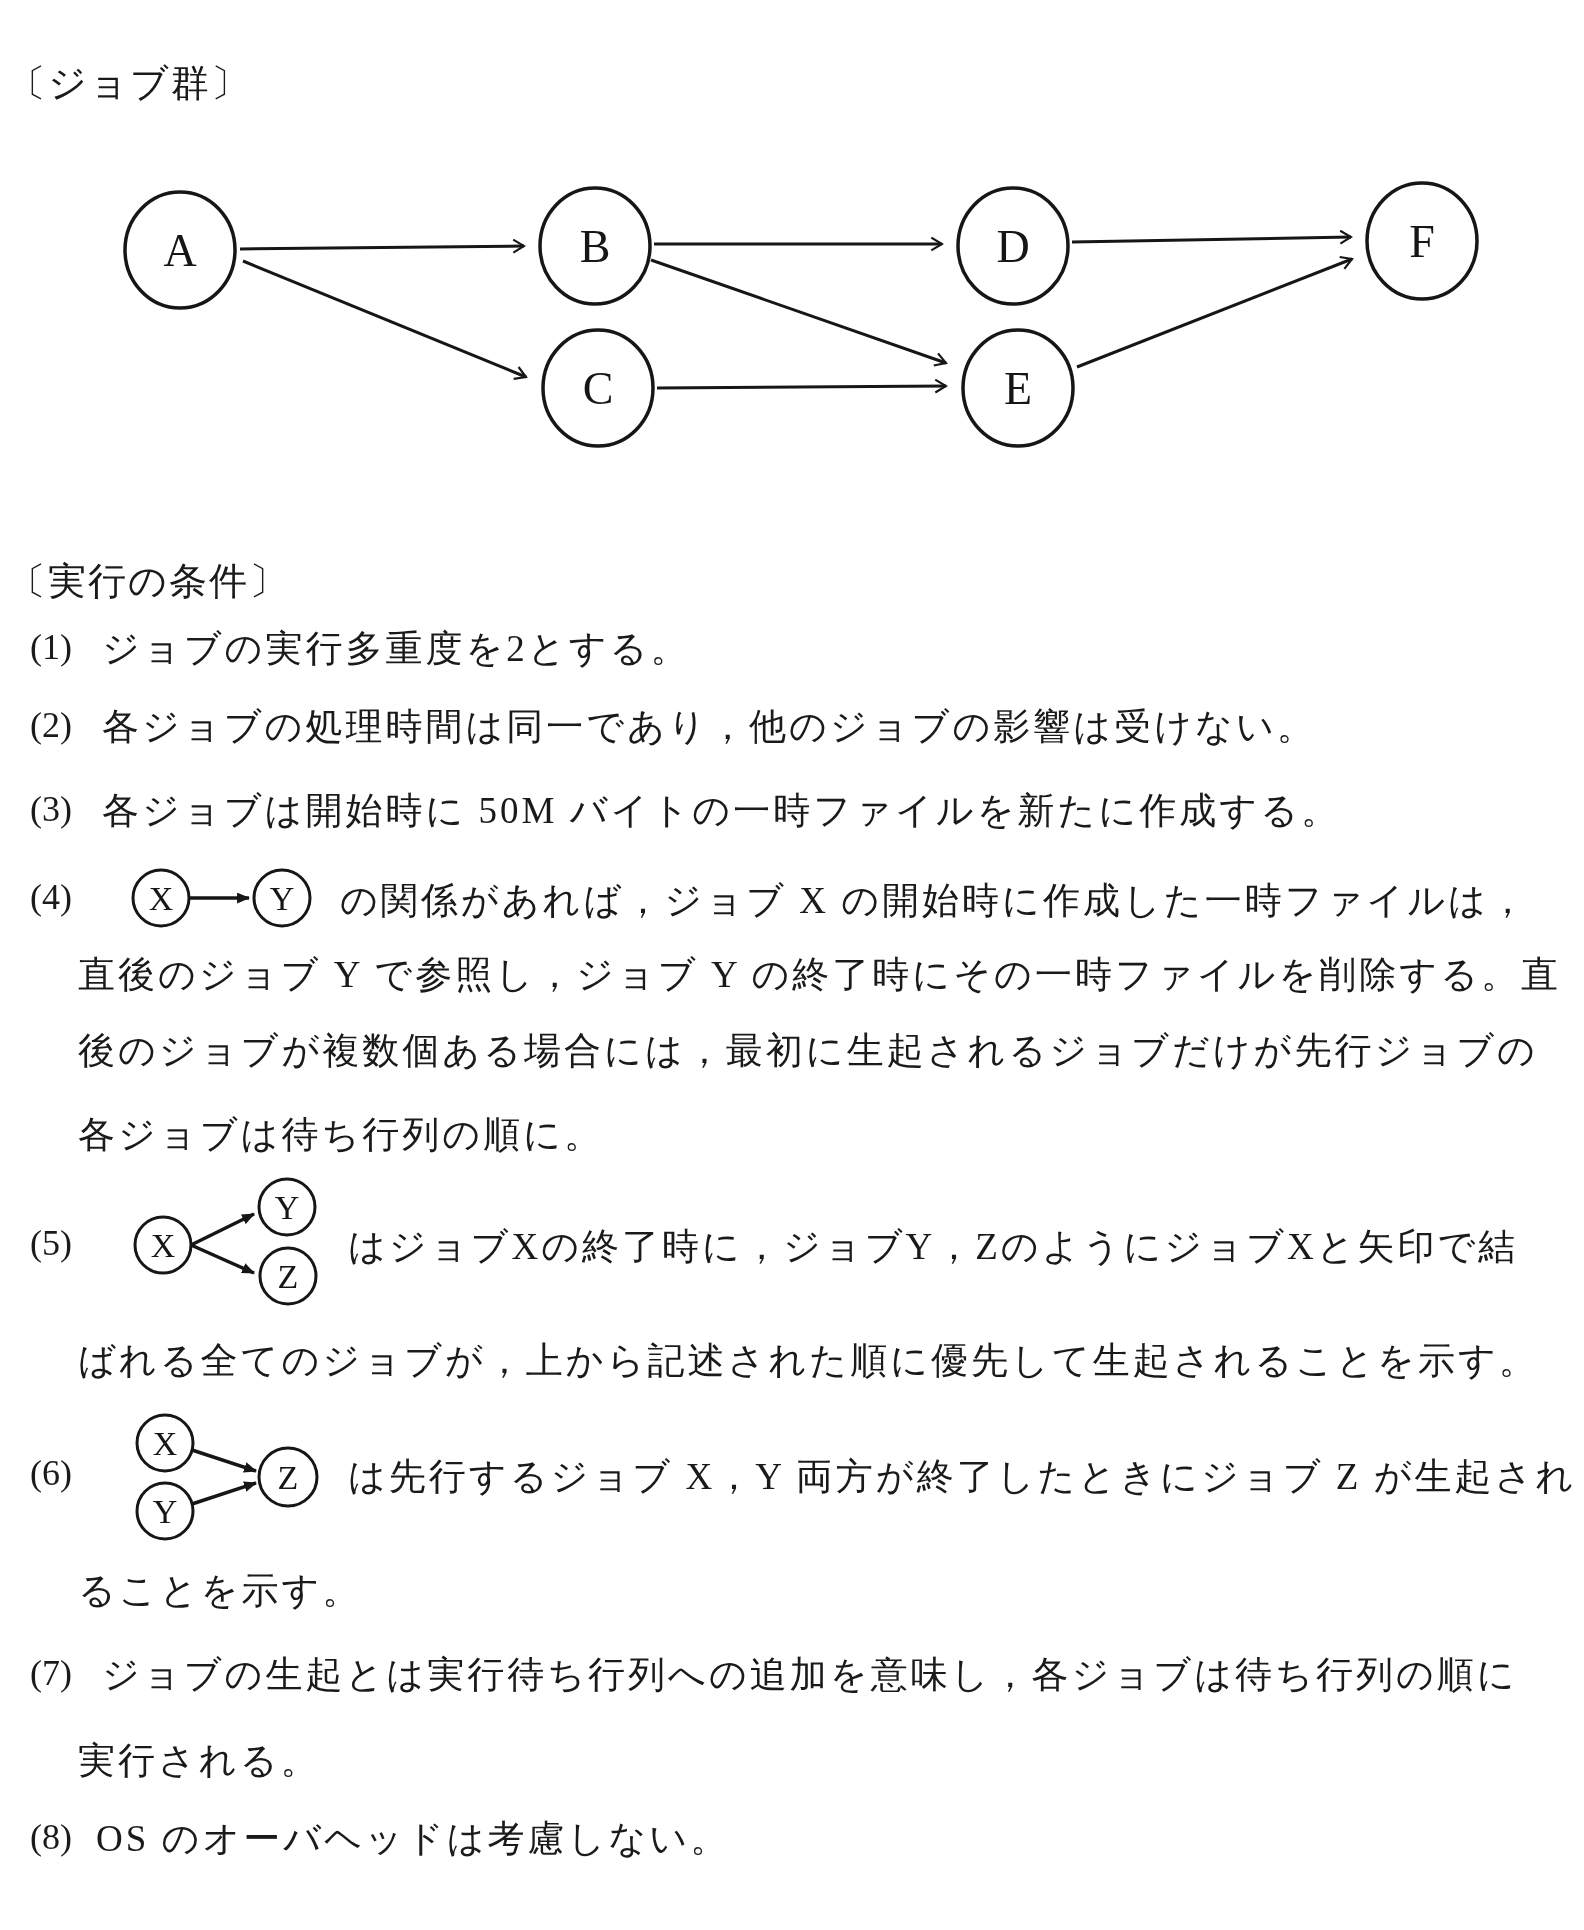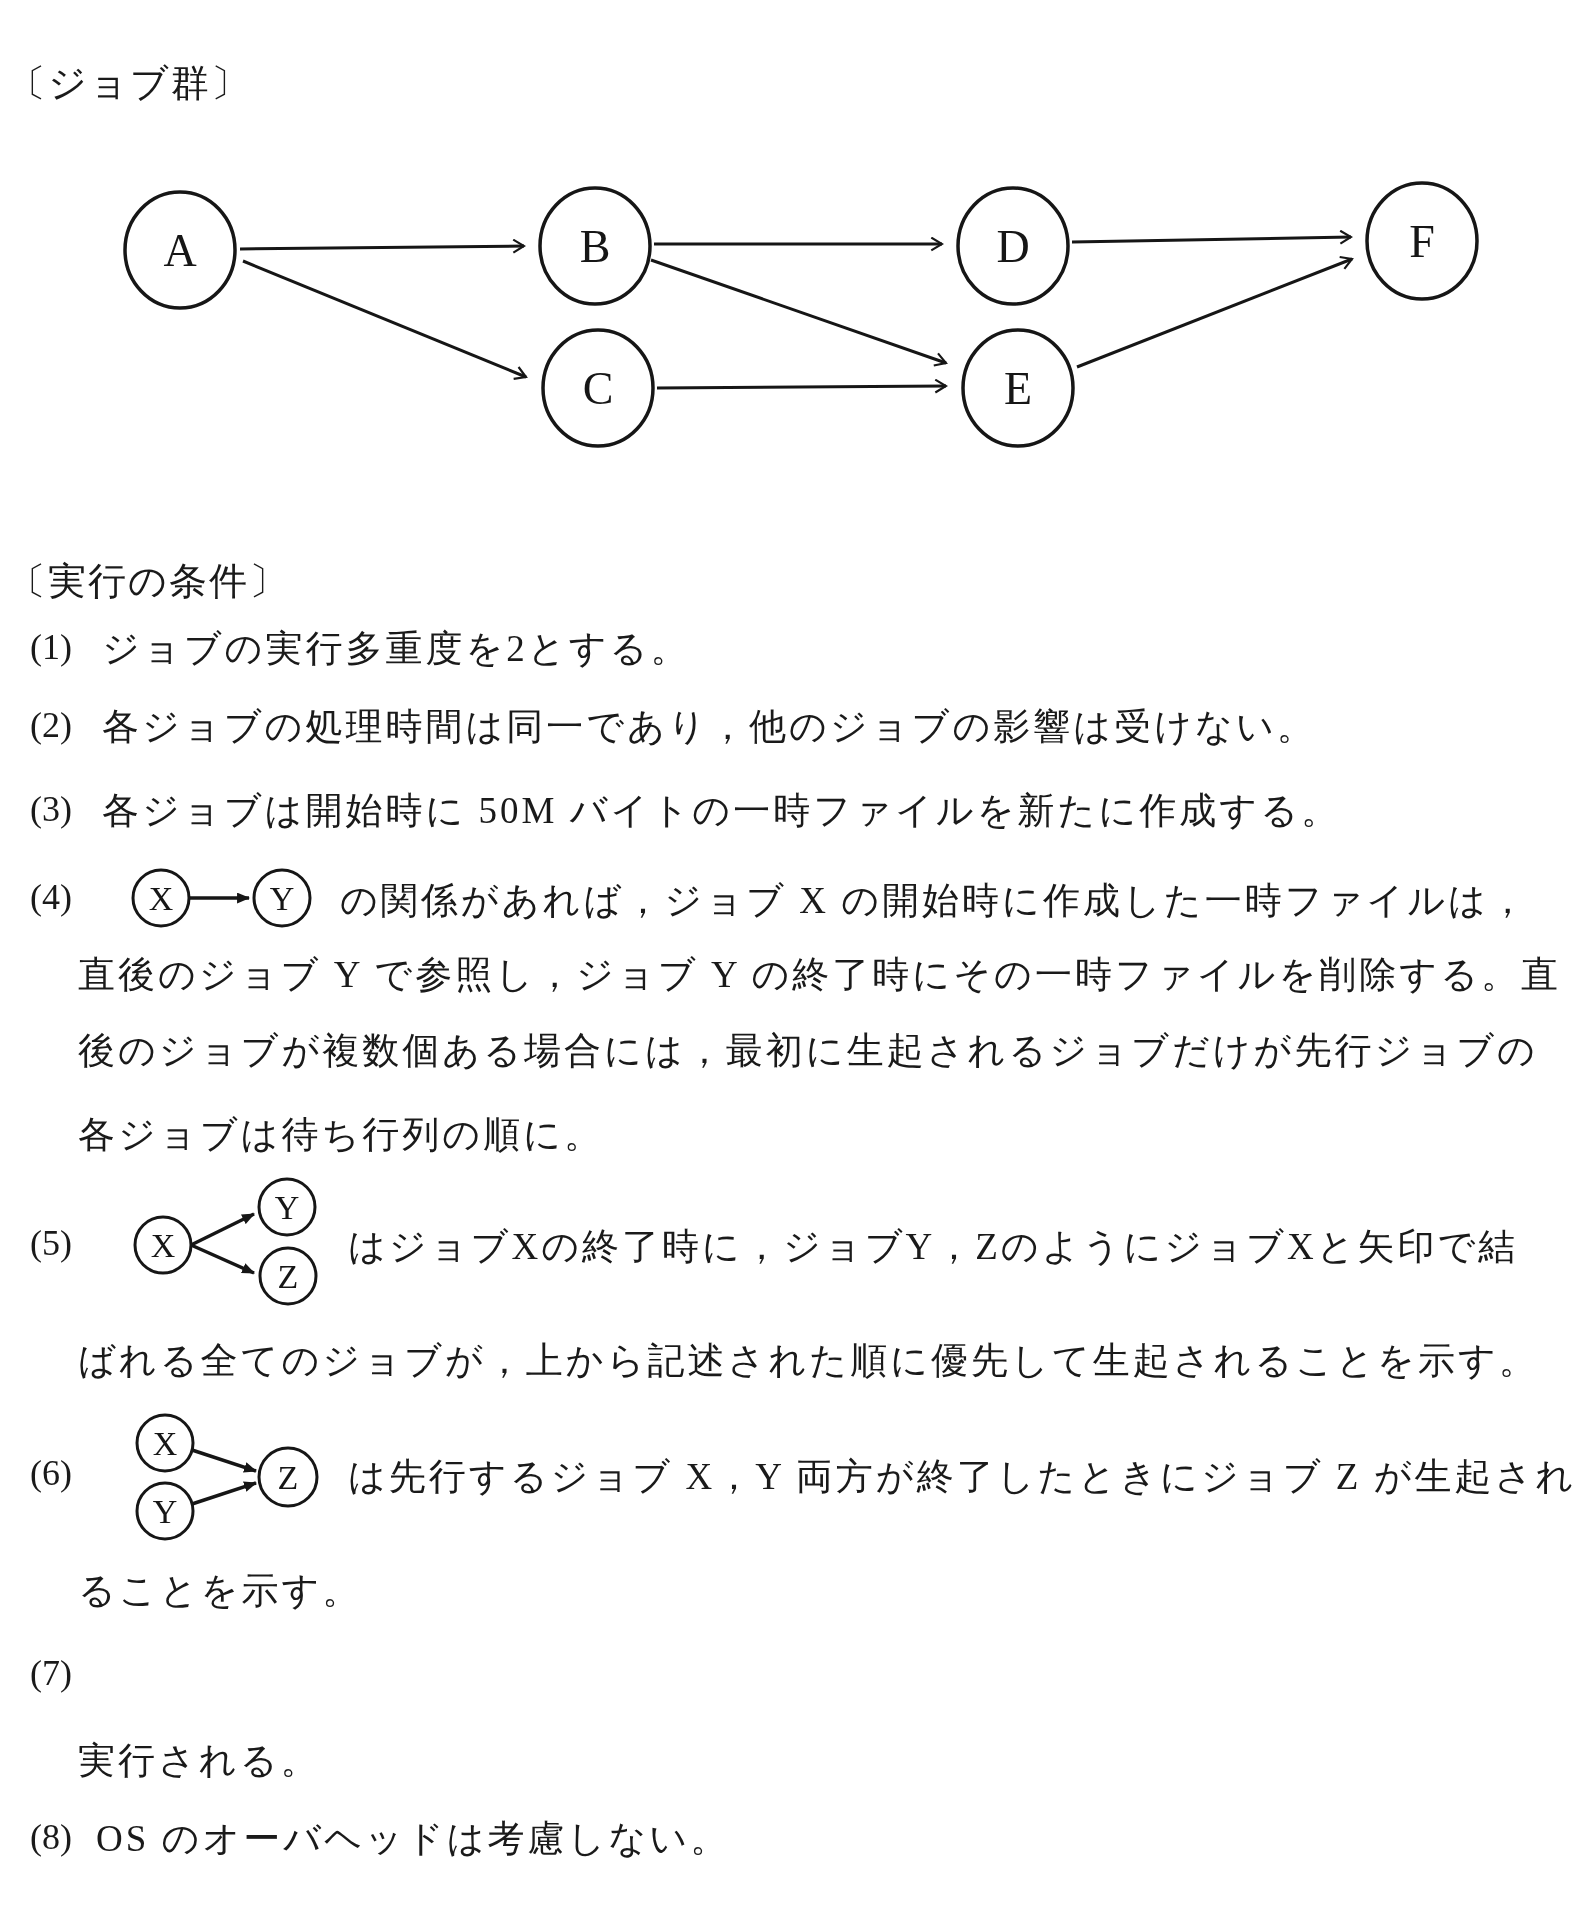--- a/index.html
+++ b/index.html
@@ -123,18 +123,19 @@
     <text class="mini-label" x="40" y="53" text-anchor="middle">X</text>
     <circle class="mini-circle" cx="40" cy="109" r="28"></circle>
     <text class="mini-label" x="40" y="121" text-anchor="middle">Y</text>
     <circle class="mini-circle" cx="163" cy="75" r="29"></circle>
     <text class="mini-label" x="163" y="87" text-anchor="middle">Z</text>
   </svg>
   <div class="abs body-line" style="left:348px;top:1452px;">は先行するジョブ X，Y 両方が終了したときにジョブ Z が生起され</div>
   <div class="abs body-line" style="left:78px;top:1560px;margin-top:6px;">ることを示す。</div>
 
   <div class="abs item-no" style="left:30px;top:1652px;">(7)</div>
+  <div class="abs body-line" style="left:102px;top:1650px;">ジョブの生起とは実行待ち行列への追加を意味し，各ジョブは待ち行列の順に</div>
   <div class="abs body-line" style="left:78px;top:1736px;">実行される。</div>
 
   <div class="abs item-no" style="left:30px;top:1816px;">(8)</div>
   <div class="abs body-line" style="left:96px;top:1814px;">OS のオーバヘッドは考慮しない。</div>
 
 </div>
 
 </body></html>

